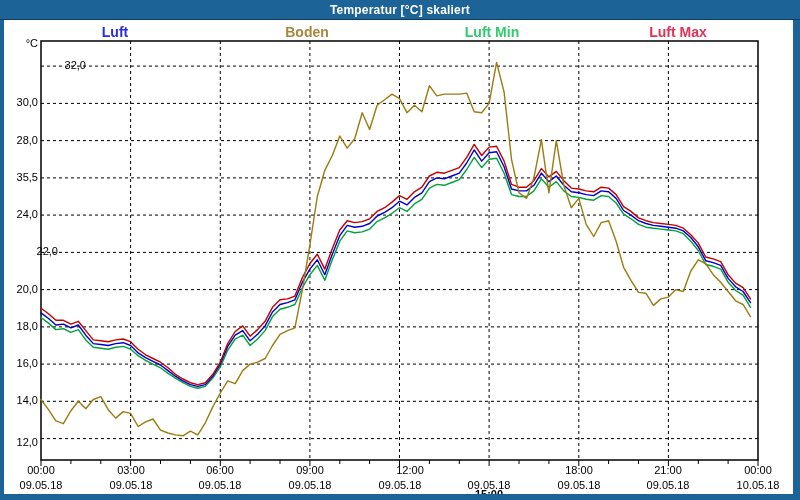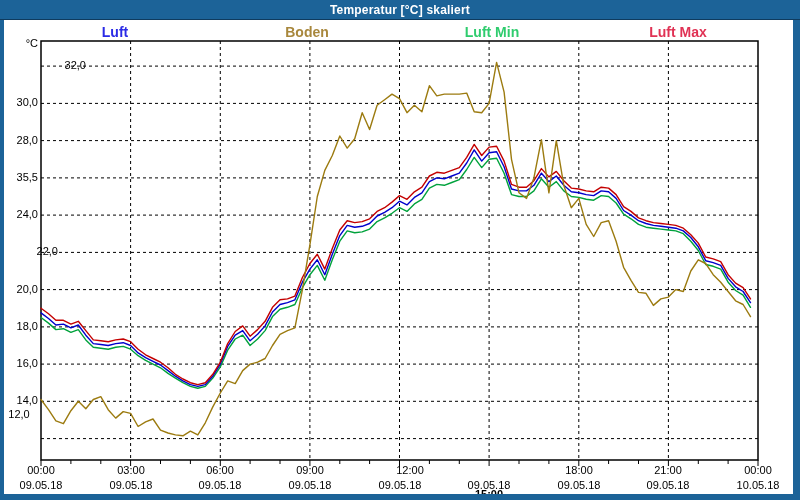--- a/index.html
+++ b/index.html
@@ -98,21 +98,21 @@
       <line x1="728.1" x2="728.1" y1="460" y2="464" stroke="#000" stroke-width="1"></line>
       <line x1="758.0" x2="758.0" y1="460" y2="466" stroke="#000" stroke-width="1"></line>
       <rect x="41" y="41" width="717" height="419" fill="none" stroke="#000" stroke-width="1.5"></rect>
       <polyline points="41.0,317.5 48.5,323.1 55.9,329.6 63.4,328.7 70.9,332.4 78.3,329.6 85.8,339.9 93.3,347.3 100.8,348.3 108.2,349.2 115.7,347.3 123.2,346.4 130.6,349.2 138.1,355.7 145.6,360.4 153.0,364.1 160.5,367.8 168.0,373.4 175.4,378.1 182.9,382.7 190.4,386.4 197.8,388.3 205.3,386.4 212.8,378.1 220.3,366.9 227.7,350.1 235.2,339.0 242.7,335.2 250.1,345.5 257.6,339.0 265.1,330.6 272.5,316.6 280.0,309.2 287.5,307.3 294.9,304.5 302.4,287.7 309.9,274.7 317.3,265.4 324.8,280.3 332.3,259.8 339.8,241.2 347.2,230.9 354.7,232.8 362.2,231.9 369.6,229.1 377.1,221.6 384.6,217.9 392.0,213.3 399.5,207.7 407.0,211.4 414.4,203.9 421.9,199.3 429.4,188.1 436.8,184.4 444.3,185.3 451.8,182.5 459.3,179.7 466.7,169.5 474.2,157.4 481.7,167.6 489.1,159.3 496.6,158.3 504.1,173.2 511.5,194.6 519.0,196.5 526.5,196.5 533.9,190.9 541.4,178.8 548.9,187.2 556.3,181.6 563.8,190.9 571.3,196.5 578.8,197.4 586.2,199.3 593.7,200.2 601.2,195.6 608.6,196.5 616.1,203.0 623.6,214.2 631.0,218.8 638.5,224.4 646.0,227.2 653.4,228.2 660.9,229.1 668.4,230.0 675.8,230.9 683.3,233.7 690.8,241.2 698.3,250.5 705.7,264.5 713.2,266.3 720.7,269.1 728.1,282.2 735.6,290.5 743.1,295.2 750.5,307.3" fill="none" stroke="#00A23C" stroke-width="1.4" stroke-linejoin="round" stroke-linecap="round"></polyline>
       <polyline points="41.0,312.9 48.5,318.5 55.9,325.0 63.4,324.1 70.9,327.8 78.3,325.0 85.8,335.2 93.3,343.6 100.8,344.5 108.2,345.5 115.7,343.6 123.2,342.7 130.6,345.5 138.1,352.9 145.6,357.6 153.0,361.3 160.5,365.0 168.0,370.6 175.4,376.2 182.9,380.9 190.4,384.6 197.8,386.4 205.3,384.6 212.8,376.2 220.3,364.1 227.7,346.4 235.2,335.2 242.7,330.6 250.1,340.8 257.6,334.3 265.1,325.9 272.5,312.0 280.0,304.5 287.5,302.6 294.9,299.8 302.4,282.2 309.9,269.1 317.3,259.8 324.8,274.7 332.3,254.2 339.8,235.6 347.2,225.4 354.7,227.2 362.2,226.3 369.6,223.5 377.1,216.0 384.6,212.3 392.0,207.7 399.5,201.2 407.0,204.9 414.4,197.4 421.9,192.8 429.4,181.6 436.8,177.9 444.3,178.8 451.8,176.0 459.3,173.2 466.7,163.0 474.2,149.9 481.7,161.1 489.1,152.7 496.6,151.8 504.1,166.7 511.5,189.0 519.0,190.9 526.5,190.9 533.9,185.3 541.4,173.2 548.9,181.6 556.3,176.0 563.8,185.3 571.3,191.8 578.8,192.8 586.2,194.6 593.7,195.6 601.2,190.9 608.6,191.8 616.1,198.4 623.6,210.5 631.0,215.1 638.5,220.7 646.0,223.5 653.4,225.4 660.9,226.3 668.4,227.2 675.8,228.2 683.3,230.9 690.8,237.5 698.3,246.8 705.7,260.7 713.2,262.6 720.7,265.4 728.1,278.4 735.6,286.8 743.1,291.5 750.5,302.6" fill="none" stroke="#0000CC" stroke-width="1.4" stroke-linejoin="round" stroke-linecap="round"></polyline>
       <polyline points="41.0,308.2 48.5,313.8 55.9,320.3 63.4,320.3 70.9,324.1 78.3,321.3 85.8,330.6 93.3,339.9 100.8,340.8 108.2,341.7 115.7,339.9 123.2,339.0 130.6,341.7 138.1,349.2 145.6,354.8 153.0,358.5 160.5,362.2 168.0,367.8 175.4,374.3 182.9,379.0 190.4,382.7 197.8,384.6 205.3,382.7 212.8,374.3 220.3,362.2 227.7,343.6 235.2,331.5 242.7,325.9 250.1,336.2 257.6,329.6 265.1,321.3 272.5,307.3 280.0,299.8 287.5,298.9 294.9,296.1 302.4,277.5 309.9,263.5 317.3,254.2 324.8,269.1 332.3,248.6 339.8,230.0 347.2,220.7 354.7,222.6 362.2,221.6 369.6,218.8 377.1,211.4 384.6,207.7 392.0,202.1 399.5,195.6 407.0,199.3 414.4,191.8 421.9,187.2 429.4,176.0 436.8,172.3 444.3,173.2 451.8,170.4 459.3,167.6 466.7,157.4 474.2,144.4 481.7,155.5 489.1,147.1 496.6,146.2 504.1,161.1 511.5,184.4 519.0,187.2 526.5,187.2 533.9,180.7 541.4,168.6 548.9,176.9 556.3,171.4 563.8,180.7 571.3,188.1 578.8,189.0 586.2,190.9 593.7,191.8 601.2,187.2 608.6,188.1 616.1,194.6 623.6,206.7 631.0,211.4 638.5,217.9 646.0,220.7 653.4,222.6 660.9,223.5 668.4,224.4 675.8,225.4 683.3,228.2 690.8,234.7 698.3,243.1 705.7,257.0 713.2,258.9 720.7,261.7 728.1,274.7 735.6,283.1 743.1,287.7 750.5,298.9" fill="none" stroke="#C40000" stroke-width="1.4" stroke-linejoin="round" stroke-linecap="round"></polyline>
       <polyline points="41.0,399.5 48.5,409.7 55.9,420.9 63.4,423.7 70.9,410.7 78.3,401.3 85.8,408.8 93.3,399.5 100.8,396.7 108.2,409.7 115.7,418.1 123.2,411.6 130.6,413.4 138.1,426.5 145.6,421.8 153.0,419.0 160.5,430.2 168.0,433.0 175.4,434.9 182.9,435.8 190.4,431.1 197.8,434.9 205.3,422.8 212.8,406.9 220.3,393.0 227.7,380.9 235.2,383.6 242.7,370.6 250.1,364.1 257.6,362.2 265.1,358.5 272.5,345.5 280.0,334.3 287.5,330.6 294.9,327.8 302.4,289.6 309.9,244.9 317.3,196.5 324.8,170.4 332.3,155.5 339.8,136.0 347.2,148.1 354.7,138.8 362.2,112.7 369.6,129.5 377.1,105.2 384.6,99.7 392.0,94.1 399.5,98.7 407.0,112.7 414.4,105.2 421.9,111.8 429.4,85.7 436.8,95.9 444.3,94.1 451.8,94.1 459.3,94.1 466.7,93.1 474.2,111.8 481.7,112.7 489.1,103.4 496.6,62.4 504.1,92.2 511.5,159.3 519.0,192.8 526.5,198.4 533.9,177.9 541.4,139.7 548.9,192.8 556.3,140.6 563.8,185.3 571.3,207.7 578.8,198.4 586.2,224.4 593.7,236.5 601.2,222.6 608.6,220.7 616.1,241.2 623.6,267.3 631.0,280.3 638.5,292.4 646.0,293.3 653.4,305.4 660.9,298.9 668.4,297.1 675.8,289.6 683.3,291.5 690.8,271.0 698.3,259.8 705.7,263.5 713.2,274.7 720.7,282.2 728.1,291.5 735.6,300.8 743.1,304.5 750.5,316.6" fill="none" stroke="#9C7B10" stroke-width="1.4" stroke-linejoin="round" stroke-linecap="round"></polyline>
     </svg>
 
   <div id="axis-labels">
-      <span class="axis-label ylab" style="left: 0px; top: 408px; text-align: center;">12,0</span>
+      <span class="axis-label ylab" style="left: 0px; top: 436px;">12,0</span>
       <span class="axis-label ylab" style="left: 0px; top: 394px;">14,0</span>
       <span class="axis-label ylab" style="left: 0px; top: 357px;">16,0</span>
       <span class="axis-label ylab" style="left: 0px; top: 320px;">18,0</span>
       <span class="axis-label ylab" style="left: 0px; top: 283px;">20,0</span>
       <span class="axis-label ylab" style="left: 0px; top: 245px; padding-left: 20px;">22,0</span>
       <span class="axis-label ylab" style="left: 0px; top: 208px;">24,0</span>
       <span class="axis-label ylab" style="left: 0px; top: 171px;">35,5</span>
       <span class="axis-label ylab" style="left: 0px; top: 134px;">28,0</span>
       <span class="axis-label ylab" style="left: 0px; top: 96px;">30,0</span>
       <span class="axis-label ylab" style="left: 0px; top: 59px; margin-left: 48px;">32,0</span>

